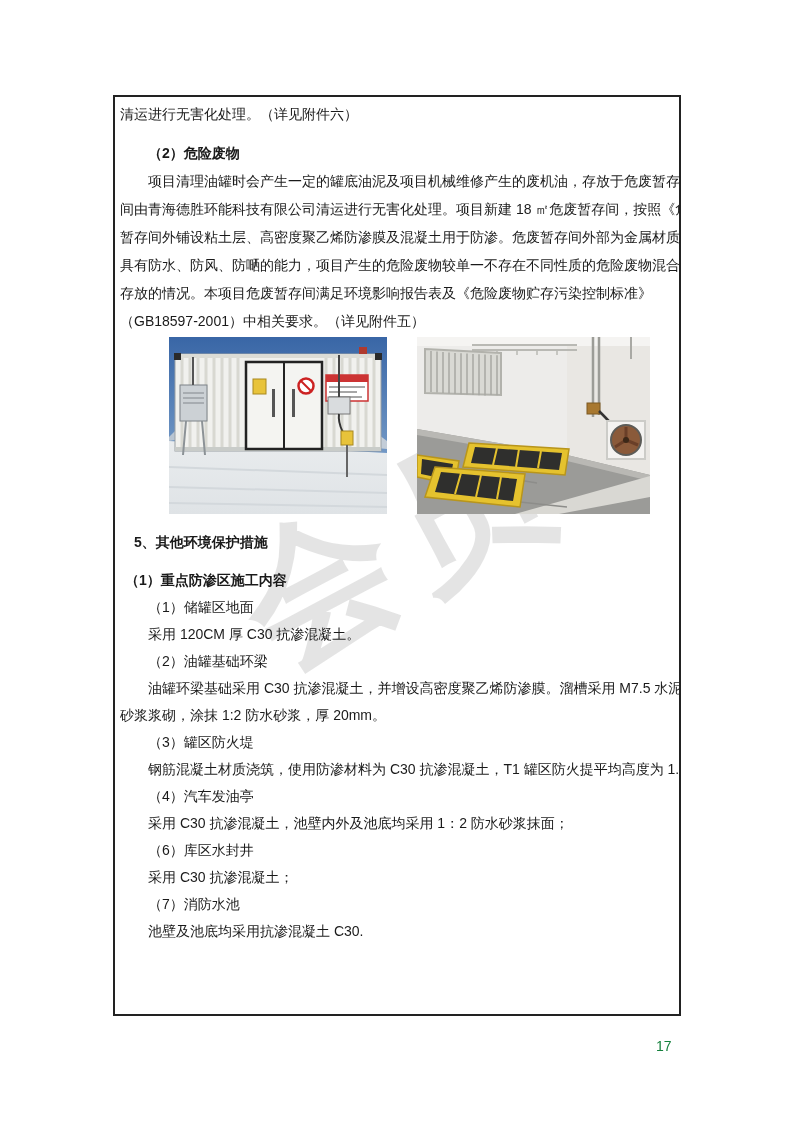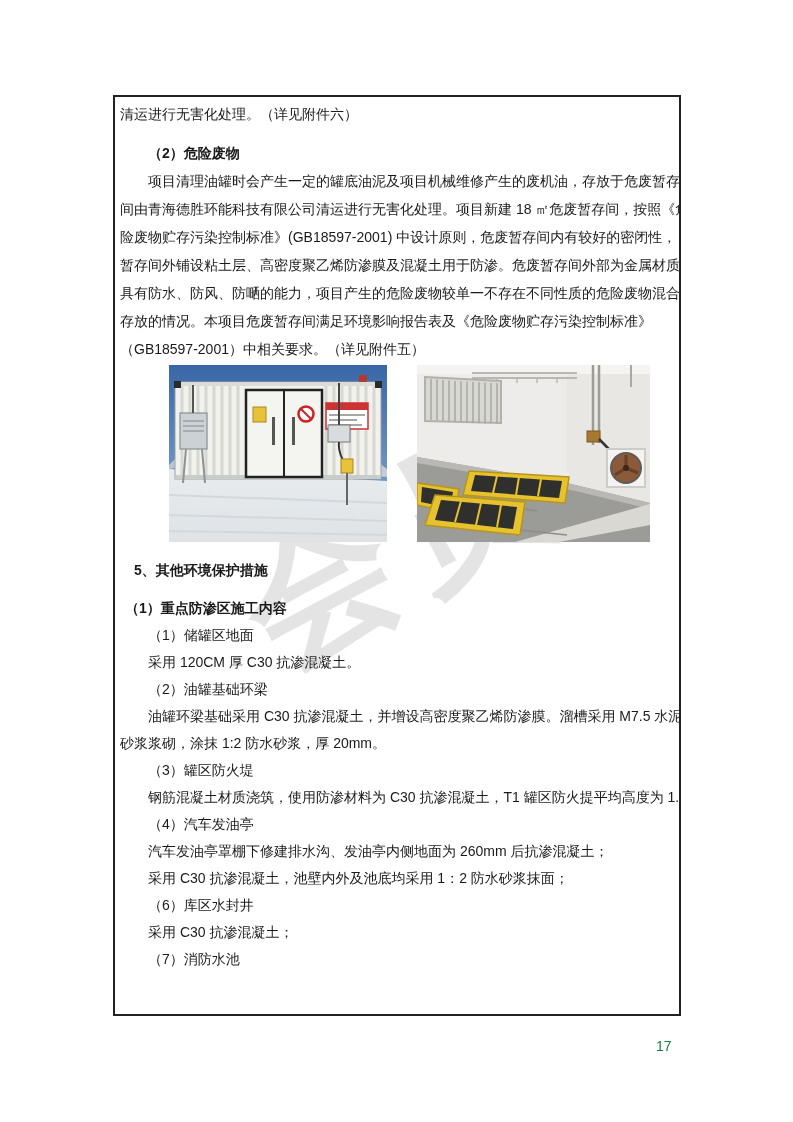--- a/index.html
+++ b/index.html
@@ -42,21 +42,20 @@
 <body>
 
 <div class="watermark">会员</div>
 
 <div class="doc-box">
 
   <div class="line">清运进行无害化处理。（详见附件六）</div>
   <div class="line b i2">（2）危险废物</div>
   <div class="line i2">项目清理油罐时会产生一定的罐底油泥及项目机械维修产生的废机油，存放于危废暂存</div>
   <div class="line">间由青海德胜环能科技有限公司清运进行无害化处理。项目新建 18 ㎡危废暂存间，按照《危</div>
-  <div class="line">险废物贮存污染控制标准》(GB18597-2001) 中设计原则，危废暂存间内有较好的密闭性，</div>
   <div class="line">暂存间外铺设粘土层、高密度聚乙烯防渗膜及混凝土用于防渗。危废暂存间外部为金属材质，</div>
   <div class="line">具有防水、防风、防嗮的能力，项目产生的危险废物较单一不存在不同性质的危险废物混合</div>
   <div class="line">存放的情况。本项目危废暂存间满足环境影响报告表及《危险废物贮存污染控制标准》</div>
   <div class="line">（GB18597-2001）中相关要求。（详见附件五）</div>
 
   <div class="photos">
 
     <svg class="photo" width="218" height="177" viewBox="0 0 218 177">
       <defs>
         <linearGradient id="sky" x1="0" y1="0" x2="0" y2="1">
@@ -162,22 +161,22 @@
     <div class="line b i1">5、其他环境保护措施</div>
     <div class="line b i03">（1）重点防渗区施工内容</div>
     <div class="line i2">（1）储罐区地面</div>
     <div class="line i2">采用 120CM 厚 C30 抗渗混凝土。</div>
     <div class="line i2">（2）油罐基础环梁</div>
     <div class="line i2">油罐环梁基础采用 C30 抗渗混凝土，并增设高密度聚乙烯防渗膜。溜槽采用 M7.5 水泥</div>
     <div class="line">砂浆浆砌，涂抹 1:2 防水砂浆，厚 20mm。</div>
     <div class="line i2">（3）罐区防火堤</div>
     <div class="line i2">钢筋混凝土材质浇筑，使用防渗材料为 C30 抗渗混凝土，T1 罐区防火提平均高度为 1.5m；</div>
     <div class="line i2">（4）汽车发油亭</div>
-    <div class="line i2">汽车发油亭罩棚下修建排水沟、发油亭内侧地面为 260mm 后抗渗混凝土；</div>
     <div class="line i2">采用 C30 抗渗混凝土，池壁内外及池底均采用 1：2 防水砂浆抹面；</div>
     <div class="line i2">（6）库区水封井</div>
     <div class="line i2">采用 C30 抗渗混凝土；</div>
     <div class="line i2">（7）消防水池</div>
+    <div class="line i2">池壁及池底均采用抗渗混凝土 C30.</div>
   </div>
 
 </div>
 
 <div class="page-num">17</div>
 
 </body></html>

